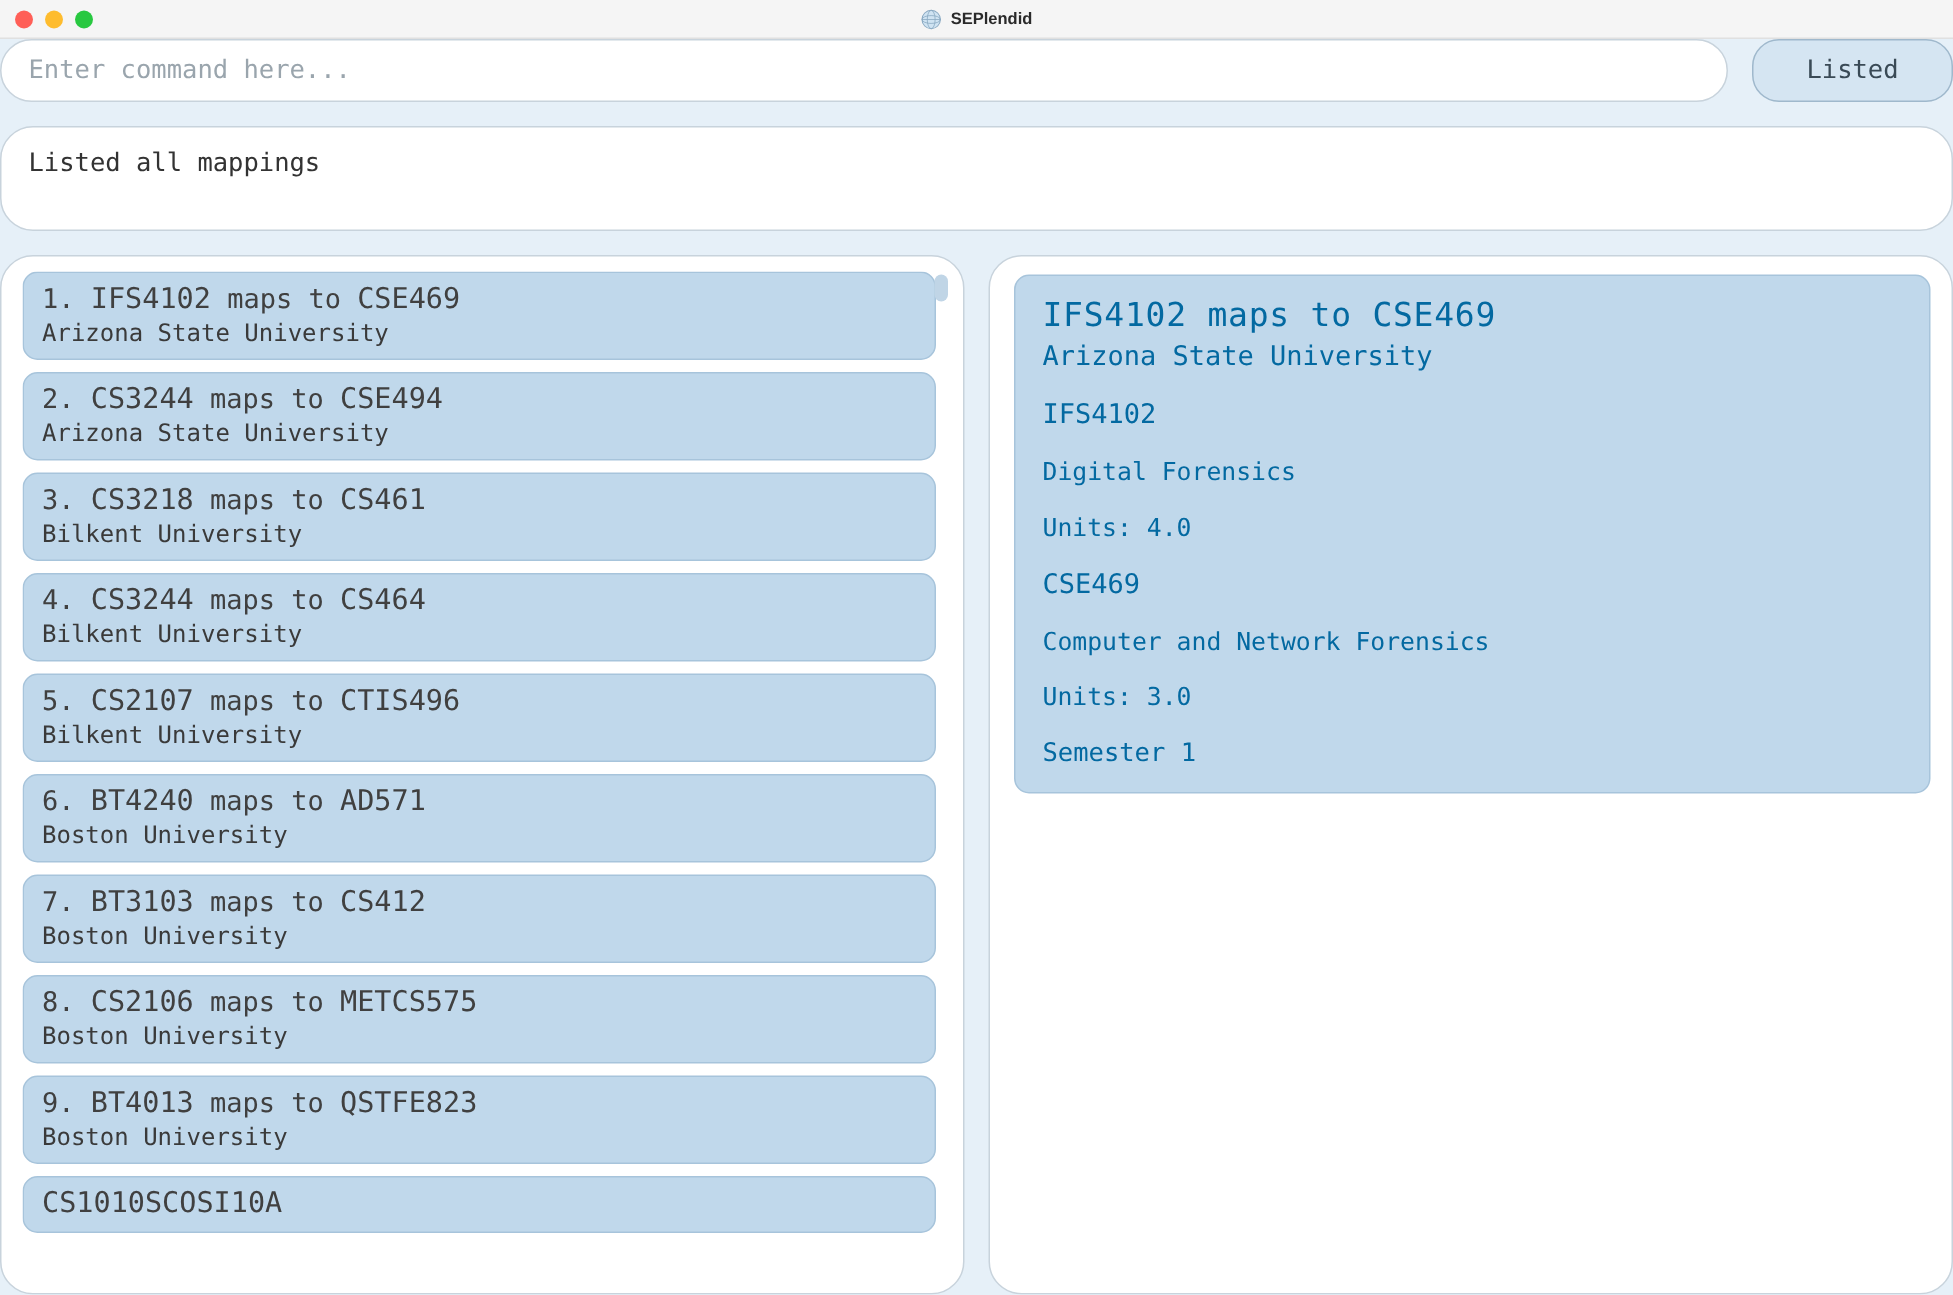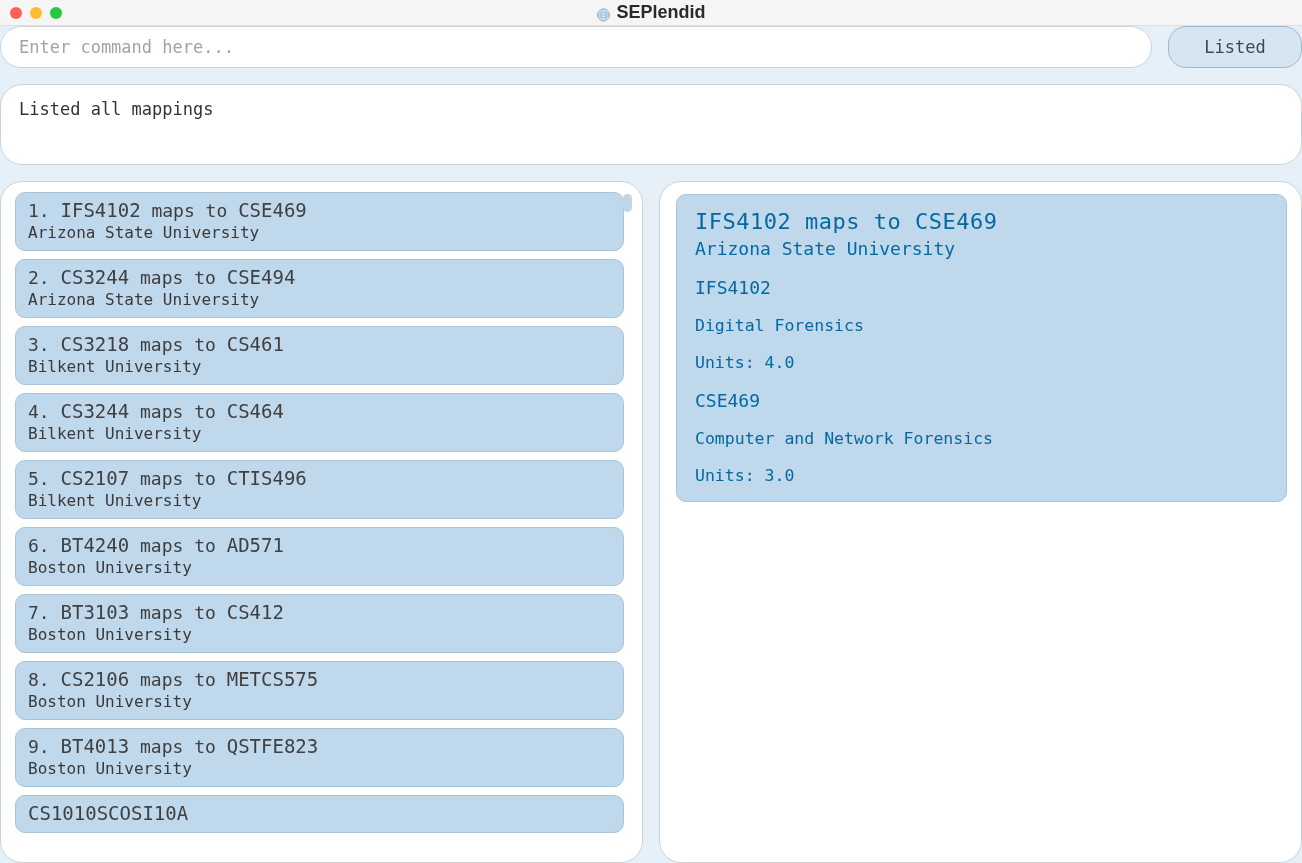--- a/index.html
+++ b/index.html
@@ -29,21 +29,21 @@
   .dot.green { background: #28c840; }
   .title-center {
     position: absolute;
     left: 50%;
     transform: translateX(-50%);
     display: flex;
     align-items: center;
     gap: 6px;
     font-family: -apple-system, BlinkMacSystemFont, "Segoe UI", sans-serif;
     font-weight: 700;
-    font-size: 18px;
+    font-size: 11px;
     color: #2a2a2a;
   }
   .globe-icon {
     width: 14px; height: 14px;
     display: inline-block;
   }
   .app-body {
     height: calc(100% - 26px);
     display: flex;
     flex-direction: column;
@@ -74,21 +74,21 @@
     font-family: inherit;
     font-size: 17px;
     color: #3a4a56;
     cursor: pointer;
   }
   .output-box {
     border: 1px solid #c8d3dc;
     border-radius: 22px;
     background: #fff;
     padding: 14px 18px;
-    height: 81px;
+    height: 70px;
     font-size: 17px;
     color: #333;
   }
   .panels {
     display: flex;
     gap: 16px;
     flex: 1;
     min-height: 0;
   }
   .panel {
@@ -251,18 +251,19 @@
           <div class="detail-sub">Digital Forensics</div>
           <div class="detail-sub">Units: 4.0</div>
         </div>
 
         <div class="detail-block">
           <div class="detail-code">CSE469</div>
           <div class="detail-sub">Computer and Network Forensics</div>
           <div class="detail-sub">Units: 3.0</div>
         </div>
 
+        <div class="detail-sem">Semester 1</div>
       </div>
     </div>
 
   </div>
 
 </div>
 
 </body></html>

